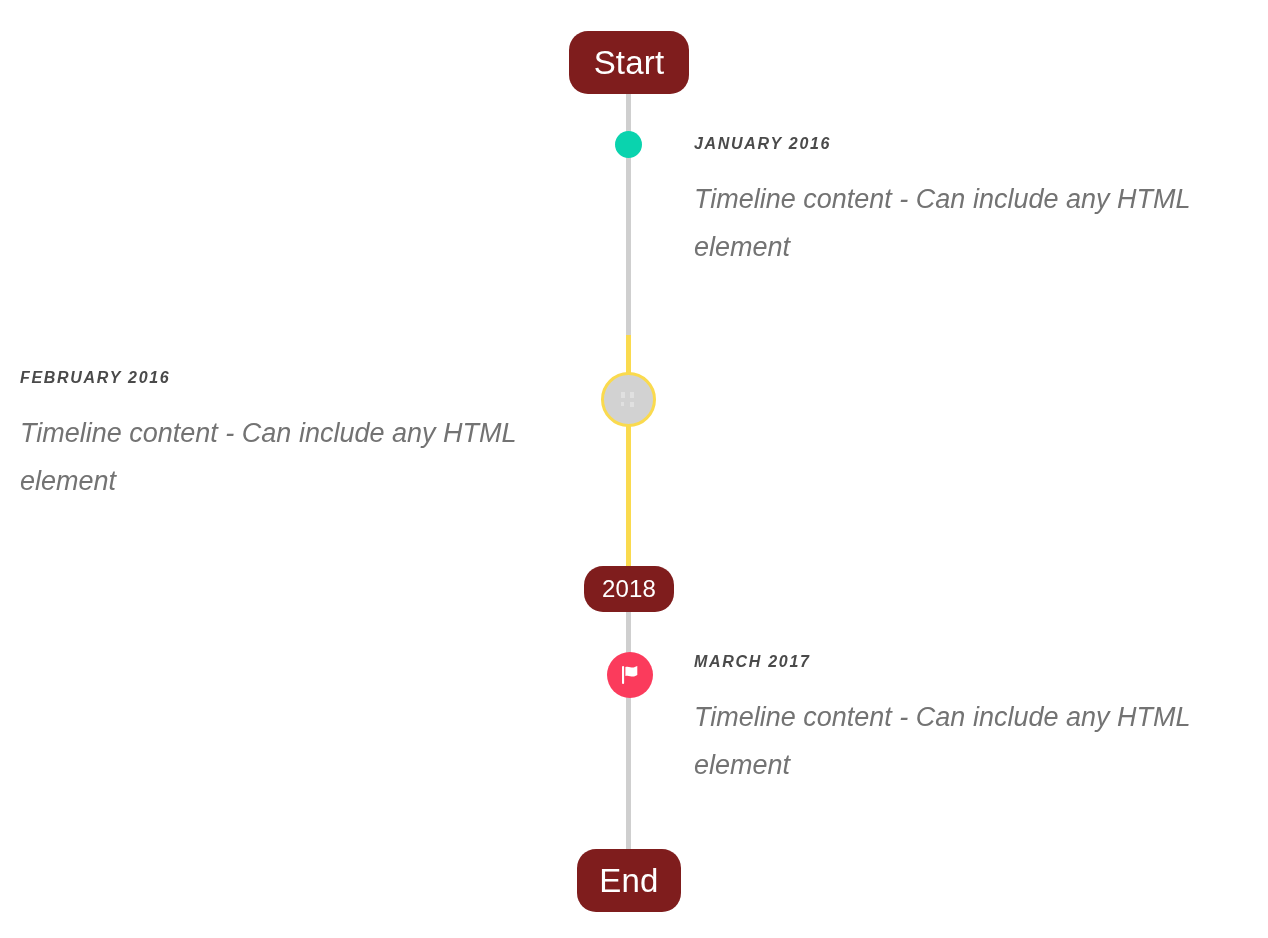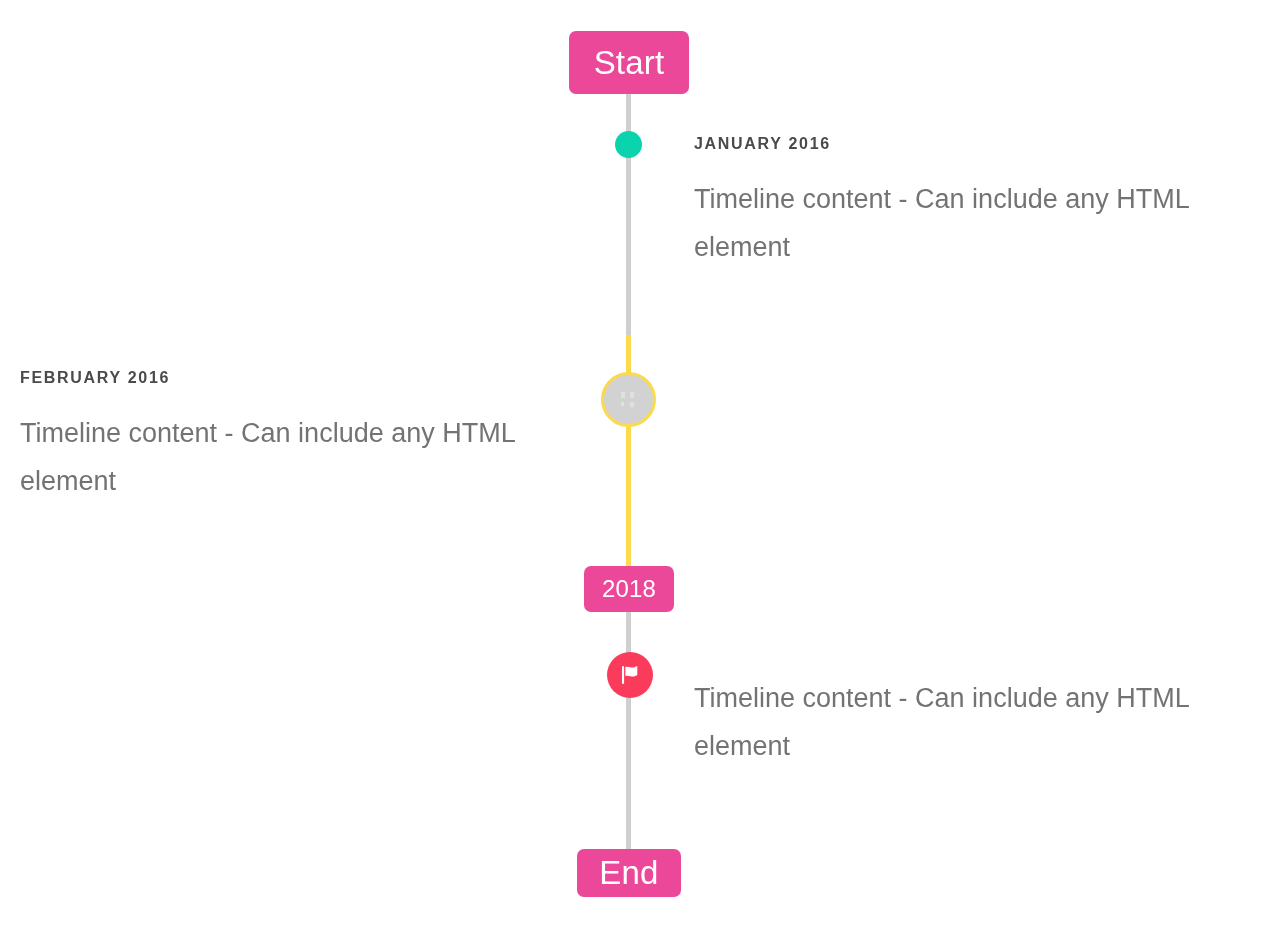--- a/index.html
+++ b/index.html
@@ -24,37 +24,37 @@
     left: 626px;
     width: 5px;
     border-radius: 0;
   }
   .axis-gray  { background: #cfcfcf; }
   .axis-yellow{ background: #fada4e; }
 
   
   .cap-badge {
     position: absolute;
-    background: #ec4899;
+    background: #7f1d1d;
     color: #ffffff;
-    border-radius: 7px;
+    border-radius: 19px;
     display: flex;
     align-items: center;
     justify-content: center;
     letter-spacing: 0.2px;
     white-space: nowrap;
   }
   .cap-start {
     left: 569px; top: 31px;
     width: 120px; height: 63px;
     font-size: 33px;
   }
   .cap-end {
     left: 577px; top: 849px;
-    width: 104px; height: 48px;
+    width: 104px; height: 63px;
     font-size: 33px;
   }
   .cap-mid {
     left: 584px; top: 566px;
     width: 90px; height: 46px;
     font-size: 24px;
   }
 
   
   .marker {
@@ -85,21 +85,21 @@
   .placeholder-glyph {
     width: 20px; height: 20px;
     opacity: 0.45;
   }
   .placeholder-glyph rect { fill: #f2f2f2; }
 
   .flag-icon { width: 24px; height: 24px; display: block; }
   .flag-icon path, .flag-icon rect { fill: #ffffff; }
 
   
-  .entry { position: absolute; }
+  .entry { position: absolute; font-style: italic; }
 
   .entry-right { left: 694px; width: 540px; text-align: left; }
   .entry-left  { left: 20px;  width: 545px; text-align: left; }
 
   .entry-date {
     font-size: 16px;
     font-weight: bold;
     letter-spacing: 1.7px;
     color: #4a4a4a;
     text-transform: uppercase;
@@ -154,18 +154,19 @@
 
   <div class="marker marker-circle-pink">
     <svg class="flag-icon" viewBox="0 0 24 24">
       <rect x="4" y="3" width="2.1" height="18" rx="1"></rect>
       <path d="M7.4 4.1 C10.5 2.6 13.4 5.3 16.3 4.3 C17.6 3.9 18.5 3.3 19.3 3.0
                L19.3 12.0 C18.4 12.5 17.4 13.1 16.1 13.4 C13.3 14.1 10.4 11.9 7.4 13.1 Z"></path>
     </svg>
   </div>
 
   <div class="entry entry-right entry-march">
+    <div class="entry-date">March 2017</div>
     <div class="entry-body">Timeline content - Can include any HTML element</div>
   </div>
 
   <div class="cap-badge cap-end">End</div>
 
 </div>
 
 </body></html>

